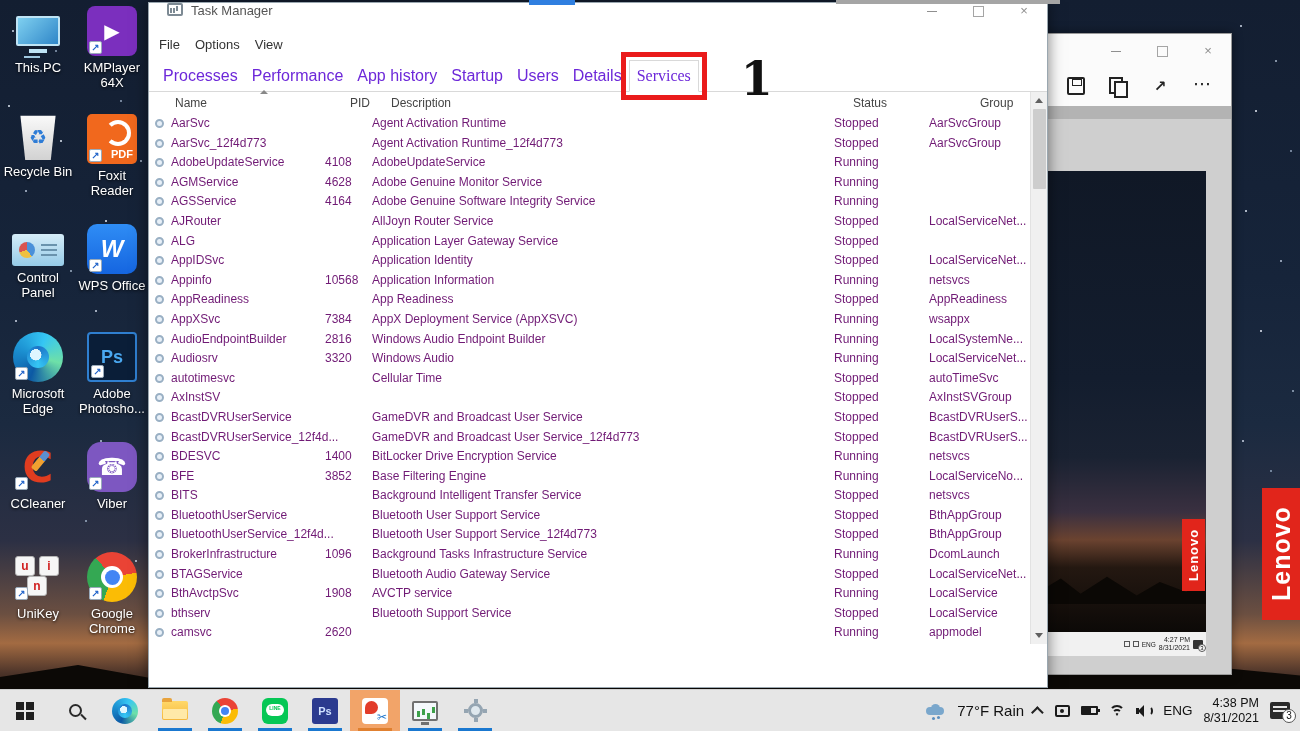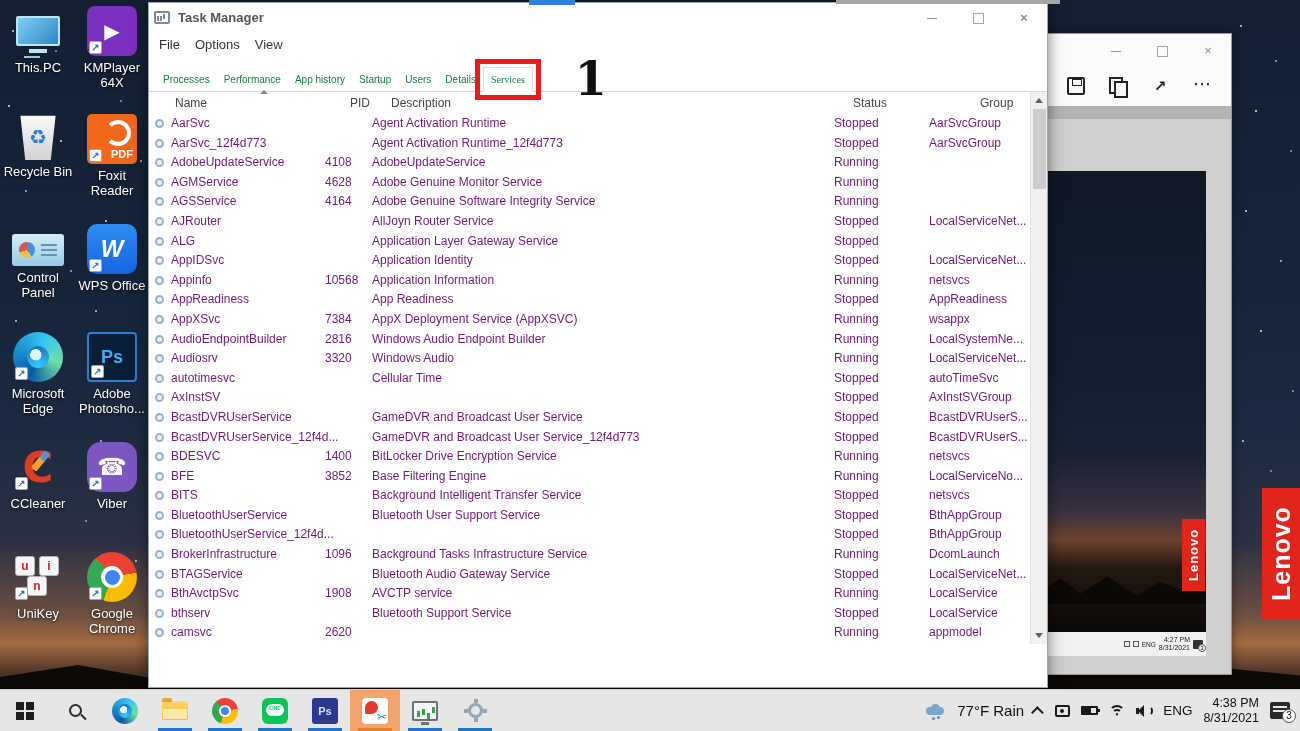--- a/index.html
+++ b/index.html
@@ -79,29 +79,29 @@
   .sp-taskbar { position:absolute; left:0; top:461px; width:165px; height:24px; background:#f1f1f1; display:flex; align-items:center; justify-content:flex-end; gap:3px; padding-right:3px; z-index:3; }
   .sp-tinyicon { width:6px; height:6px; border:1px solid #555; }
   .sp-lang { font-size:6.5px; color:#222; }
   .sp-clock { text-align:right; font-size:7px; color:#222; line-height:8px; }
   .sp-badge { position:relative; width:10px; height:9px; background:#333; border-radius:1px; }
   .sp-badge b { position:absolute; right:-3px; bottom:-3px; width:8px; height:8px; border-radius:50%; background:#fff; border:1px solid #555; font-size:6px; line-height:7px; text-align:center; font-weight:normal; }
 
   
   #tm-window { position:absolute; left:148px; top:2px; width:900px; height:686px; background:#fff; z-index:10;
     border:1px solid #9aa7b0; box-shadow:0 0 14px rgba(0,0,0,.5); }
-  .tm-titlebar { height:28px; display:flex; align-items:center; padding-left:5px;font-weight:bold; }
+  .tm-titlebar { height:28px; display:flex; padding-left:18px; }
   .tm-app-icon { width:16px; height:13px; border:2px solid #7d8a94; border-radius:2px; position:relative; margin-right:8px; }
   .tm-app-icon::after { content:""; position:absolute; left:1px; bottom:1px; width:2px; height:5px; background:#7d8a94; box-shadow:3px 0 0 #7d8a94, 6px -2px 0 #7d8a94; }
   .tm-title { font-size:13px; color:#555; }
   .tm-caption { margin-left:auto; display:flex; }
   .tm-menubar { display:flex; gap:0; padding:4px 0 5px 10px; }
   .tm-menu-item { font-size:13px; color:#333; padding:2px 9px 2px 0; margin-right:6px; cursor:pointer; }
   .tm-tabbar { display:flex; align-items:flex-end; padding:4px 0 0 7px; border-bottom:1px solid #d9d9d9; position:relative; height:33px; }
-  .tm-tab { font-size:10px; color:#15803d; padding:6px 7px; cursor:pointer; white-space:nowrap; }
+  .tm-tab { font-size:16px; color:#6d28d9; padding:6px 7px; cursor:pointer; white-space:nowrap; }
   .tm-tab.active { background:#fff; border:1px solid #d9d9d9; border-bottom:1px solid #fff; margin-bottom:-1px;
     outline:5px solid #ea1b1b; outline-offset:3px;font-family:Liberation Serif, serif; }
   .anno-num { font-family:"DejaVu Serif",serif; font-weight:bold; font-size:46px; color:#111; line-height:40px; }
   .num1 { margin-left:42px; margin-bottom:-8px; }
   .tm-table { position:relative; height:560px;padding-left:19px; }
   .tm-header { position:relative; height:22px; font-size:12px; color:#444; }
   .hdr-cell { position:absolute; top:4px; white-space:nowrap; cursor:pointer; }
   .sort-caret { position:absolute; left:92px; top:-2px; width:0; height:0; border-left:4px solid transparent; border-right:4px solid transparent; border-bottom:4px solid #888; }
   .tm-rows { position:absolute; left:0; top:22px; width:883px; height:530px; overflow:hidden; }
   .svc-row { position:relative; height:19.6px; font-size:12px; color:#701a75; cursor:default; }
@@ -495,20 +495,21 @@
             <span class="cell c-name">BluetoothUserService</span>
             <span class="cell c-pid"></span>
             <span class="cell c-desc">Bluetooth User Support Service</span>
             <span class="cell c-status">Stopped</span>
             <span class="cell c-group">BthAppGroup</span>
           </div>
           <div class="svc-row">
             <span class="c-gear cell" style="top: 5px;"></span>
             <span class="cell c-name">BluetoothUserService_12f4d...</span>
             <span class="cell c-pid"></span>
+            <span class="cell c-desc">Bluetooth User Support Service_12f4d773</span>
             <span class="cell c-status">Stopped</span>
             <span class="cell c-group">BthAppGroup</span>
           </div>
           <div class="svc-row">
             <span class="c-gear cell" style="top: 5px;"></span>
             <span class="cell c-name">BrokerInfrastructure</span>
             <span class="cell c-pid">1096</span>
             <span class="cell c-desc">Background Tasks Infrastructure Service</span>
             <span class="cell c-status">Running</span>
             <span class="cell c-group">DcomLaunch</span>

